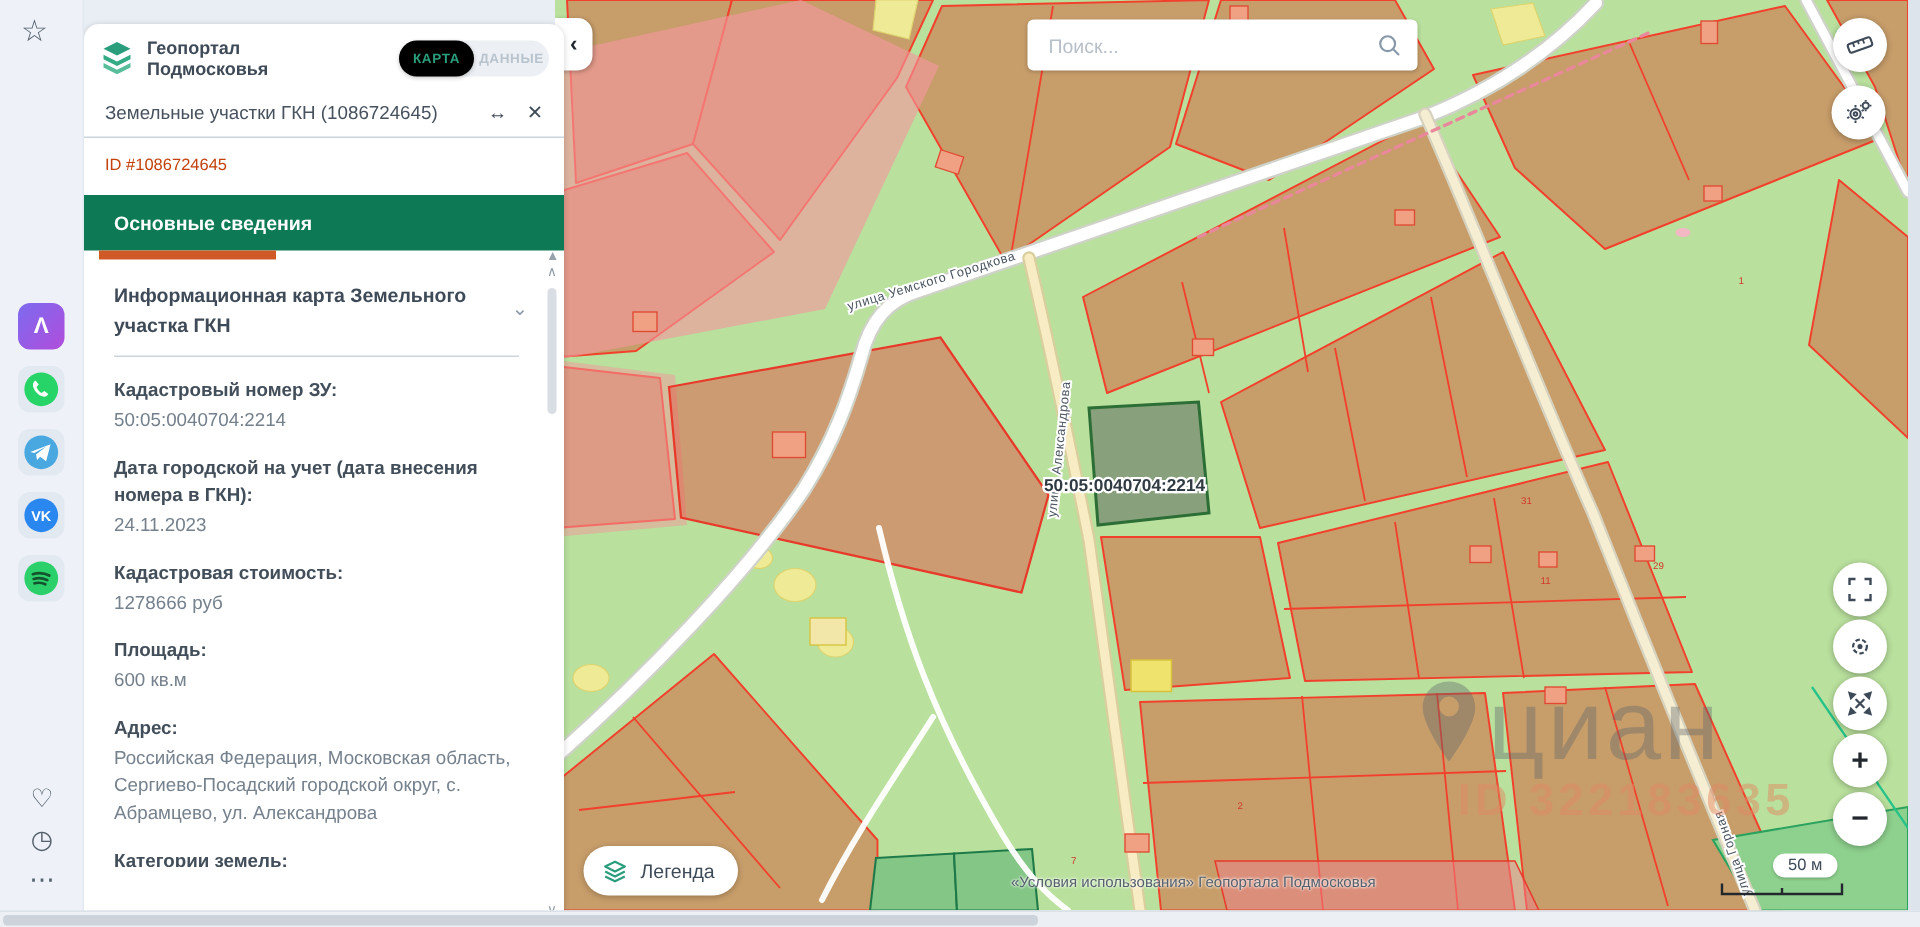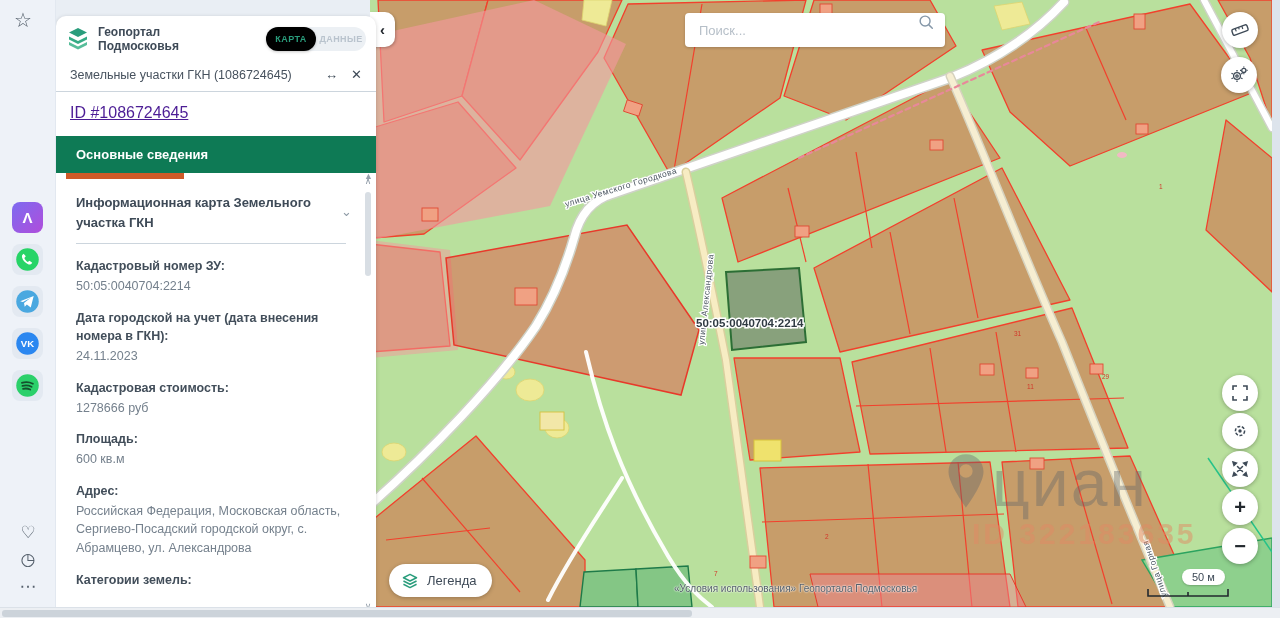--- a/index.html
+++ b/index.html
@@ -20,41 +20,41 @@
   .panel { position:absolute; left:56px; top:16px; width:320px; height:605px; background:#fff; border-radius:10px 10px 0 0; box-shadow:0 1px 4px rgba(0,0,0,.18); z-index:20; overflow:hidden; }
   .p-head { display:flex; align-items:center; padding:9px 10px 7px 8px; }
   .p-logo { width:28px; height:26px; margin-right:6px; flex:none; }
   .p-title { font-size:12px; font-weight:bold; color:#3e4a57; line-height:1.2; flex:1; }
   .toggle { width:100px; height:24px; background:#ecf0f4; border-radius:12px; display:flex; flex:none; }
   .toggle .seg { flex:1; display:flex; align-items:center; justify-content:center; font-size:9px; font-weight:bold; letter-spacing:.4px; color:#b9c3cd; cursor:pointer; }
   .toggle .seg.active { background:#000000; border-radius:12px; box-shadow:0 1px 3px rgba(0,0,0,.22); color:#2a9d7c; }
   .p-layer { display:flex; padding:7px 14px 9px 14px; border-bottom:1px solid #ccd5dd; margin:0 0 0 0; }
   .p-layer .t { flex:1; font-size:12.5px; color:#47525e; }
   .p-layer .ic { color:#3e4a57; font-size:13px; margin-left:13px; line-height:1; }
-  .p-id { padding:12px 14px 8px 14px; font-size:16px; color:#4c1d95;text-decoration:underline; }
+  .p-id { padding:12px 14px 8px 14px; font-size:11px; color:#c2410c; }
   .banner { margin-top:6px; background:#0e7a55; color:#fff; font-size:13px; font-weight:bold; height:37px; display:flex; align-items:center; padding-left:20px; }
   .tabrow { height:7px; position:relative; }
   .tabrow .bar { position:absolute; left:10px; top:0; width:118px; height:6px; background:#cf5a28; }
   .tabrow .up { position:absolute; right:3px; top:-2px; font-size:9px; color:#97a2ad; }
   .p-body { position:relative; padding:13px 30px 6px 20px; height:404px; overflow:hidden; }
   .card-t { position:relative; font-size:13px; font-weight:bold; color:#3e4a57; line-height:1.55; padding-right:22px; }
   .card-t .chev { position:absolute; right:-6px; top:9px; color:#8e9aa6; font-size:13px; font-weight:normal; }
   .hr { border:none; border-top:1px solid #ccd5dd; margin:10px 0 13px 0; }
   .field { margin-bottom:13px; font-size:12.5px; line-height:1.5; }
   .field .lab { font-weight:bold; color:#424e5a; }
   .field .val { color:#75818d; margin-top:1px; }
   .vscroll { position:absolute; right:2px; top:160px; bottom:10px; width:12px; z-index:5; }
   .vscroll .a { position:absolute; left:0; width:12px; text-align:center; color:#8e9aa6; font-size:9px; }
   .vscroll .thumb { position:absolute; left:3px; top:16px; width:6px; height:84px; border-radius:3px; background:#d8dee4; }
 
   
   .map { position:absolute; left:370px; top:0; width:902px; height:607px; background:#b9e09d; overflow:hidden; }
   .map svg.base { position:absolute; left:0; top:0; }
   .collapse { position:absolute; left:0; top:12px; width:25px; height:35px; background:#fff; border-radius:0 10px 10px 0; box-shadow:1px 1px 3px rgba(0,0,0,.25); display:flex; align-items:center; justify-content:center; font-size:15px; font-weight:bold; color:#20262c; z-index:6; }
-  .search { position:absolute; left:315px; top:13px; width:260px; height:34px; background:#fff; border-radius:4px; box-shadow:0 1px 3px rgba(0,0,0,.2); display:flex; padding:0 10px 0 14px; z-index:6; }
+  .search { position:absolute; left:315px; top:13px; width:260px; height:34px; background:#fff; border-radius:4px; box-shadow:0 1px 3px rgba(0,0,0,.2); display:flex; align-items:center; padding:0 10px 0 14px; z-index:6; }
   .search input { flex:1; border:none; outline:none; font-size:13px; color:#47525e; font-family:"Liberation Sans",sans-serif; }
   .search input::placeholder { color:#b6bfc8; }
   .cbtn { position:absolute; width:36px; height:36px; border-radius:50%; background:#fff; box-shadow:0 1px 4px rgba(0,0,0,.3); display:flex; align-items:center; justify-content:center; color:#3e4a57; z-index:6; }
   .cbtn svg { display:block; }
   .cbtn.plus,.cbtn.minus { font-size:20px; font-weight:bold; color:#22282e; }
   .legend { position:absolute; left:19px; top:564px; height:33px; background:#fff; border-radius:17px; box-shadow:0 1px 4px rgba(0,0,0,.25); display:flex; align-items:center; gap:8px; padding:0 16px 0 12px; font-size:13px; color:#3e4a57; z-index:6; }
   .attrib { position:absolute; left:304px; top:583px; font-size:10px; color:#55606b; text-shadow:0 0 2px #fff,0 0 2px #fff; z-index:5; }
   .scalepill { position:absolute; left:812px; top:569px; background:#fff; border-radius:11px; padding:2px 10px; font-size:11px; color:#3e4a57; box-shadow:0 1px 2px rgba(0,0,0,.2); z-index:6; }
   .scalebar { position:absolute; left:776px; top:588px; z-index:5; }
   .wm { position:absolute; left:576px; top:452px; z-index:4; pointer-events:none; }

